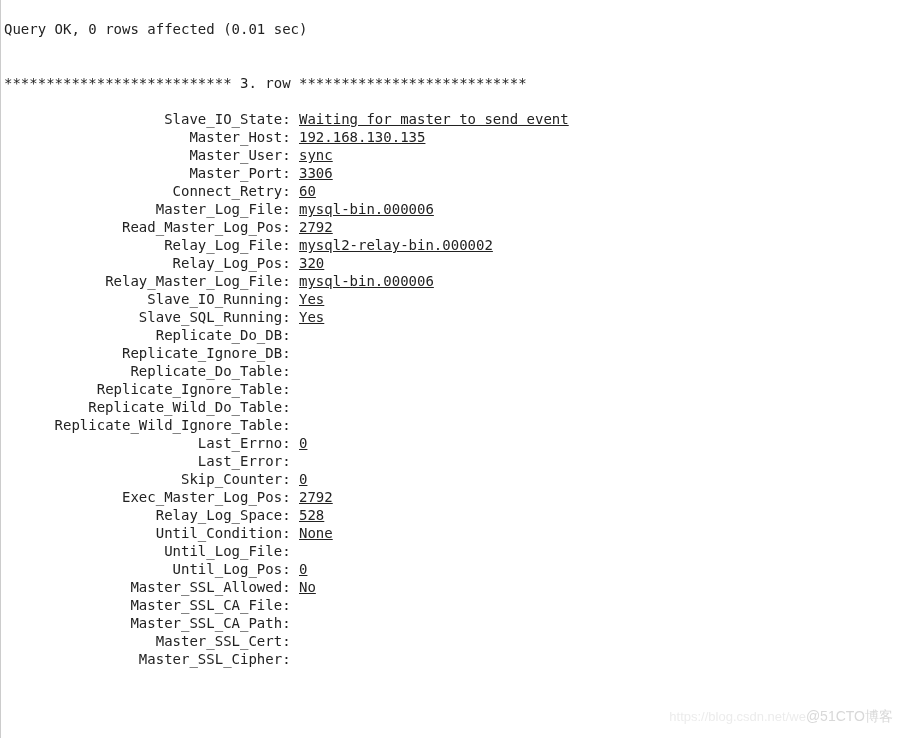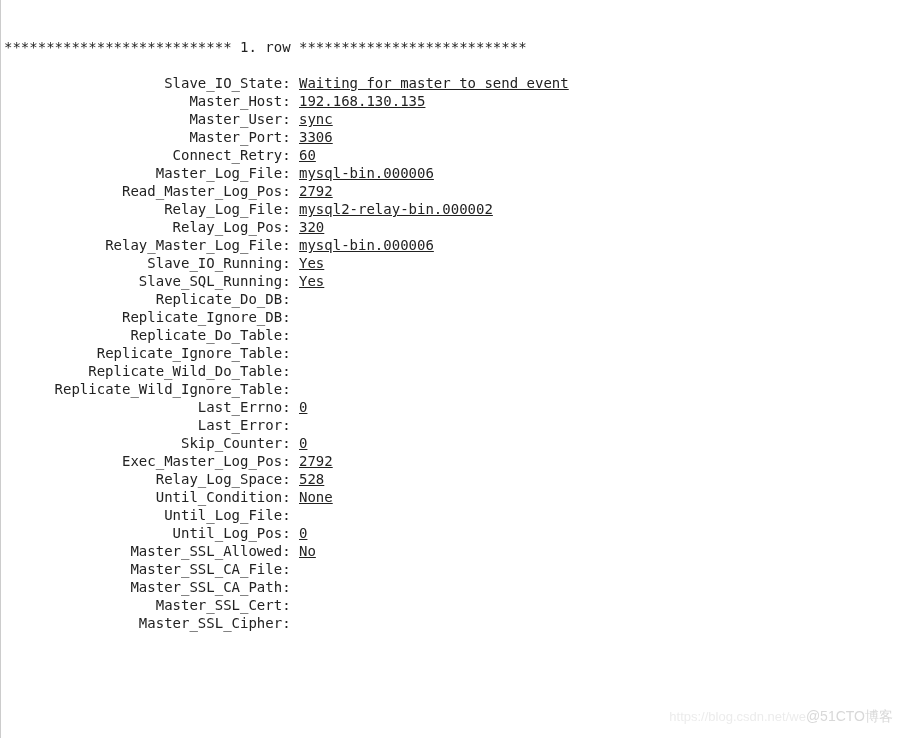--- a/index.html
+++ b/index.html
@@ -51,20 +51,21 @@
       opacity: 0.5;
       font-size: 13px;
     }
   </style>
 </head>
 <body>
 
 <div class="left-border"></div>
 
 <div class="terminal">
+<div>Query OK, 0 rows affected (0.01 sec)</div>
 <div></div>
-<div>*************************** 1. row ***************************</div>
+<div>*************************** 3. row ***************************</div>
 <div id="status-rows"><div class="status-row"><span class="status-key">Slave_IO_State</span><span>: </span><span class="status-val">Waiting for master to send event</span></div><div class="status-row"><span class="status-key">Master_Host</span><span>: </span><span class="status-val">192.168.130.135</span></div><div class="status-row"><span class="status-key">Master_User</span><span>: </span><span class="status-val">sync</span></div><div class="status-row"><span class="status-key">Master_Port</span><span>: </span><span class="status-val">3306</span></div><div class="status-row"><span class="status-key">Connect_Retry</span><span>: </span><span class="status-val">60</span></div><div class="status-row"><span class="status-key">Master_Log_File</span><span>: </span><span class="status-val">mysql-bin.000006</span></div><div class="status-row"><span class="status-key">Read_Master_Log_Pos</span><span>: </span><span class="status-val">2792</span></div><div class="status-row"><span class="status-key">Relay_Log_File</span><span>: </span><span class="status-val">mysql2-relay-bin.000002</span></div><div class="status-row"><span class="status-key">Relay_Log_Pos</span><span>: </span><span class="status-val">320</span></div><div class="status-row"><span class="status-key">Relay_Master_Log_File</span><span>: </span><span class="status-val">mysql-bin.000006</span></div><div class="status-row"><span class="status-key">Slave_IO_Running</span><span>: </span><span class="status-val">Yes</span></div><div class="status-row"><span class="status-key">Slave_SQL_Running</span><span>: </span><span class="status-val">Yes</span></div><div class="status-row"><span class="status-key">Replicate_Do_DB</span><span>: </span><span class="status-val"></span></div><div class="status-row"><span class="status-key">Replicate_Ignore_DB</span><span>: </span><span class="status-val"></span></div><div class="status-row"><span class="status-key">Replicate_Do_Table</span><span>: </span><span class="status-val"></span></div><div class="status-row"><span class="status-key">Replicate_Ignore_Table</span><span>: </span><span class="status-val"></span></div><div class="status-row"><span class="status-key">Replicate_Wild_Do_Table</span><span>: </span><span class="status-val"></span></div><div class="status-row"><span class="status-key">Replicate_Wild_Ignore_Table</span><span>: </span><span class="status-val"></span></div><div class="status-row"><span class="status-key">Last_Errno</span><span>: </span><span class="status-val">0</span></div><div class="status-row"><span class="status-key">Last_Error</span><span>: </span><span class="status-val"></span></div><div class="status-row"><span class="status-key">Skip_Counter</span><span>: </span><span class="status-val">0</span></div><div class="status-row"><span class="status-key">Exec_Master_Log_Pos</span><span>: </span><span class="status-val">2792</span></div><div class="status-row"><span class="status-key">Relay_Log_Space</span><span>: </span><span class="status-val">528</span></div><div class="status-row"><span class="status-key">Until_Condition</span><span>: </span><span class="status-val">None</span></div><div class="status-row"><span class="status-key">Until_Log_File</span><span>: </span><span class="status-val"></span></div><div class="status-row"><span class="status-key">Until_Log_Pos</span><span>: </span><span class="status-val">0</span></div><div class="status-row"><span class="status-key">Master_SSL_Allowed</span><span>: </span><span class="status-val">No</span></div><div class="status-row"><span class="status-key">Master_SSL_CA_File</span><span>: </span><span class="status-val"></span></div><div class="status-row"><span class="status-key">Master_SSL_CA_Path</span><span>: </span><span class="status-val"></span></div><div class="status-row"><span class="status-key">Master_SSL_Cert</span><span>: </span><span class="status-val"></span></div><div class="status-row"><span class="status-key">Master_SSL_Cipher</span><span>: </span><span class="status-val"></span></div></div>
 </div>
 
 <div class="watermark">
   <span class="url">https://blog.csdn.net/we</span><span>@51CTO博客</span>
 </div>
 
 </body></html>

